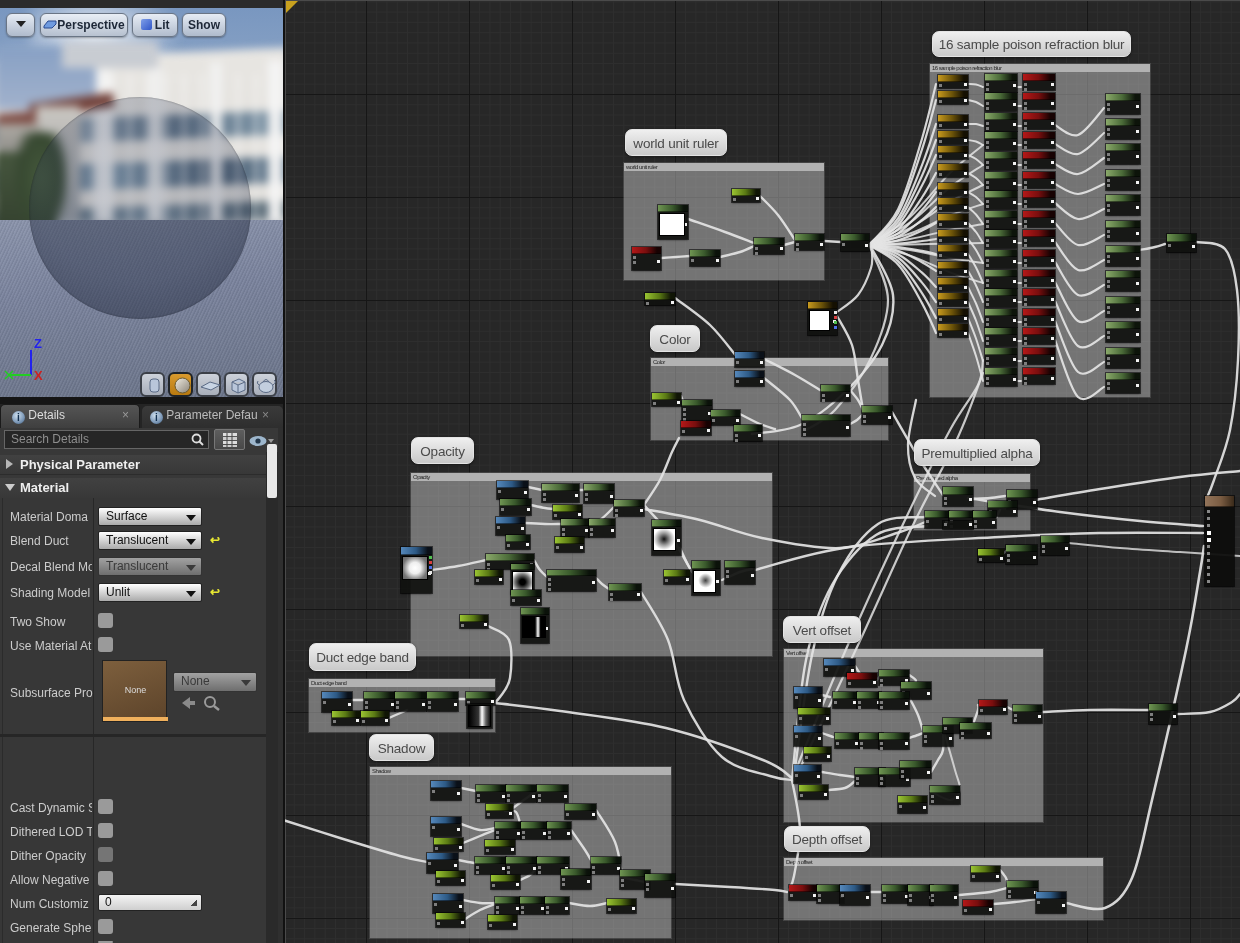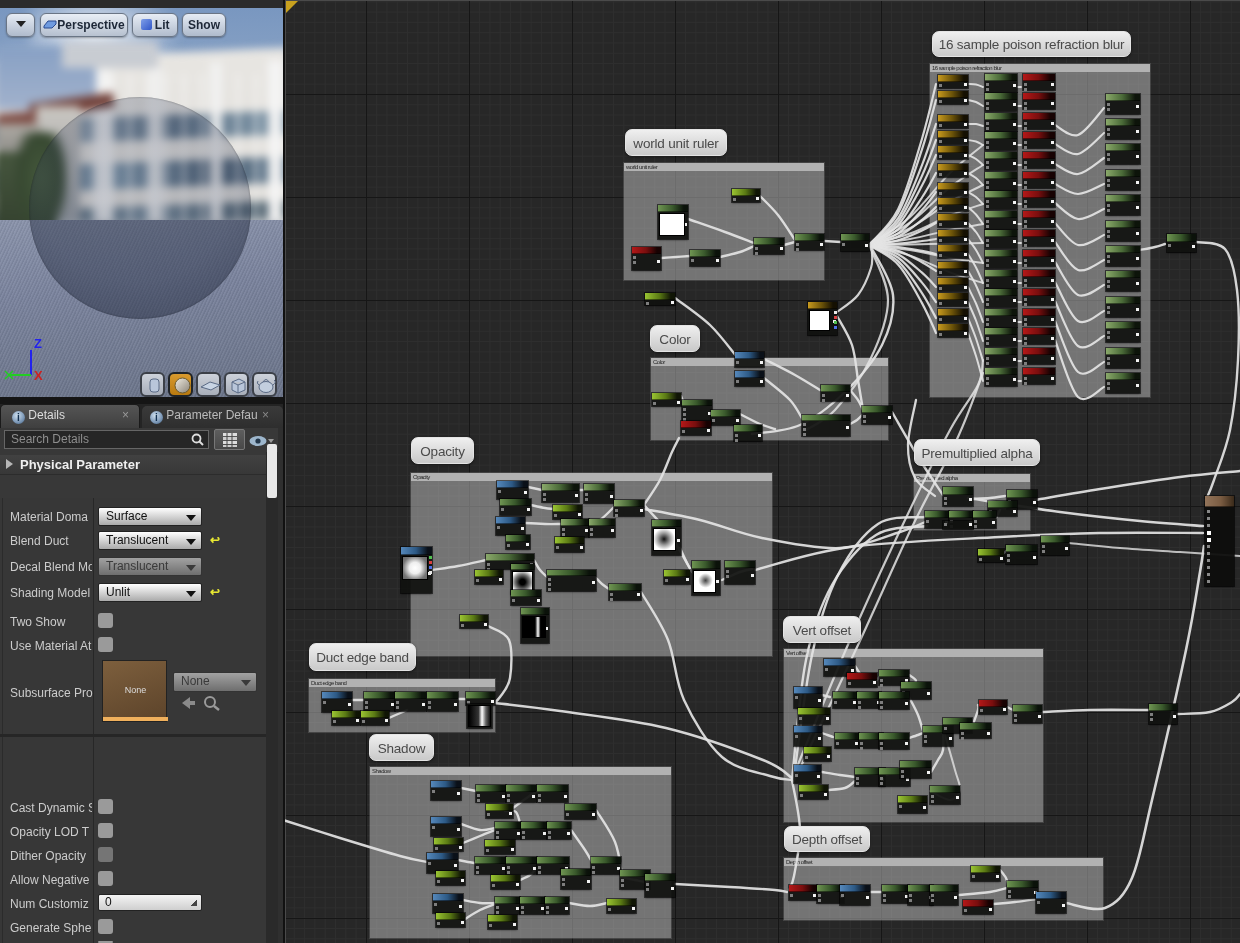--- a/index.html
+++ b/index.html
@@ -1810,20 +1810,24 @@
           </svg></div>
         <svg width="26" height="14" style="position:absolute;left:249px;top:37px">
           <ellipse cx="9" cy="7" rx="8.5" ry="5" fill="#9db6cc"></ellipse>
           <circle cx="9" cy="7" r="2.6" fill="#22364a"></circle>
           <path d="M19 5 l6 0 l-3 4 z" fill="#9a9a9a"></path>
         </svg>
         <div style="position:absolute;left:0;top:58px;width:266px;height:20px;background:linear-gradient(#414141,#383838);border-bottom:1px solid #2c2c2c">
           <span style="position:absolute;left:6px;top:4px;width:0;height:0;border-top:5px solid transparent;border-bottom:5px solid transparent;border-left:7px solid #cccccc;opacity:.85"></span>
           <span style="position:absolute;left:20px;top:2px;color:#efefef;font-size:13px;font-weight:bold">Physical Parameter</span>
         </div>
+        <div style="position:absolute;left:0;top:81px;width:266px;height:20px;background:linear-gradient(#414141,#383838)">
+          <span style="position:absolute;left:5px;top:6px;width:0;height:0;border-left:5px solid transparent;border-right:5px solid transparent;border-top:7px solid #cccccc"></span>
+          <span style="position:absolute;left:20px;top:2px;color:#efefef;font-size:13px;font-weight:bold">Material</span>
+        </div>
         <div style="position:absolute;left:0;top:101px;width:266px;height:445px;background:#373737"></div>
         <div style="position:absolute;left:93px;top:101px;width:1px;height:445px;background:#272727"></div>
         <div style="position:absolute;left:2px;top:101px;width:1px;height:445px;background:#2b2b2b"></div>
         <div class="prow" style="top:109px">
           <div class="plab">Material Doma</div>
           <div class="dd" style="width:104px">Surface<span class="ar"></span></div>
         </div>
         <div class="prow" style="top:133px">
           <div class="plab">Blend Duct</div>
           <div class="dd" style="width:104px">Translucent<span class="ar"></span></div>
@@ -1856,21 +1860,21 @@
           <path d="M12 2 L4 8 L12 14 L12 10 L17 10 L17 6 L12 6 Z" fill="#8a8a8a"></path>
           <circle cx="32" cy="7" r="5" fill="none" stroke="#9a9a9a" stroke-width="2"></circle>
           <line x1="36" y1="11" x2="41" y2="15" stroke="#9a9a9a" stroke-width="2.5"></line>
         </svg>
         <div style="position:absolute;left:0;top:337px;width:266px;height:3px;background:#262626"></div>
         <div class="prow" style="top:400px">
           <div class="plab">Cast Dynamic S</div>
           <div class="cb"></div>
         </div>
         <div class="prow" style="top:424px">
-          <div class="plab">Opacity LOD T</div>
+          <div class="plab">Dithered LOD T</div>
           <div class="cb"></div>
         </div>
         <div class="prow" style="top:448px">
           <div class="plab">Dither Opacity</div>
           <div class="cb" style="background:#757575"></div>
         </div>
         <div class="prow" style="top:472px">
           <div class="plab">Allow Negative</div>
           <div class="cb"></div>
         </div>

